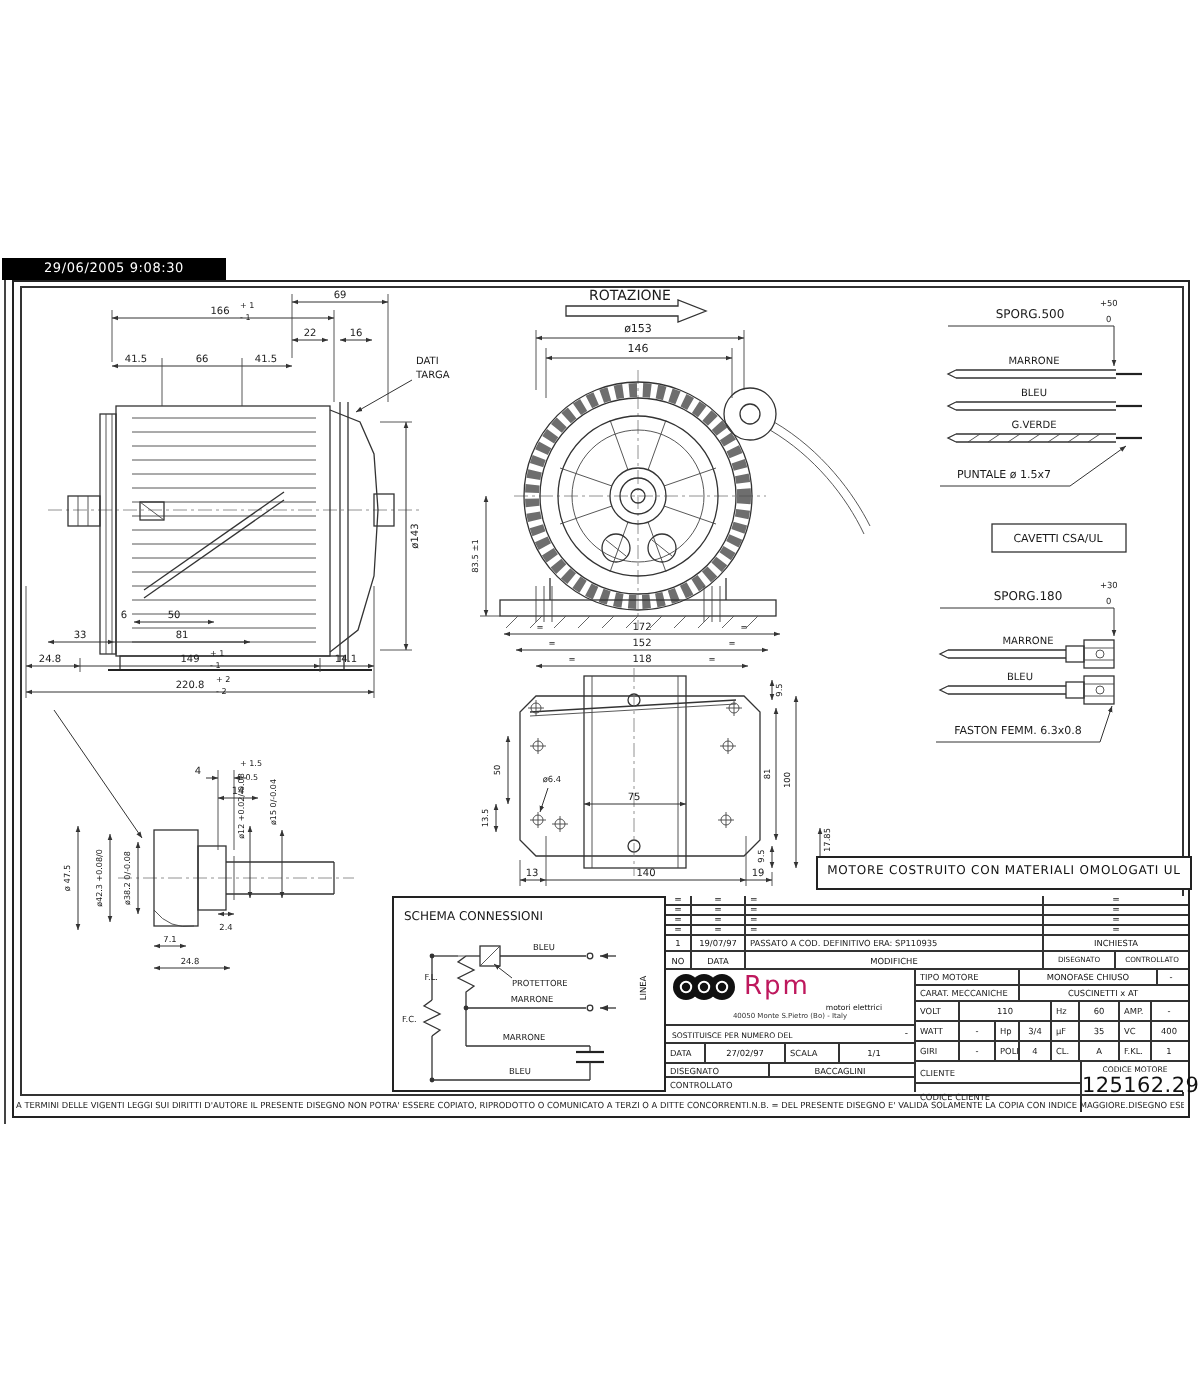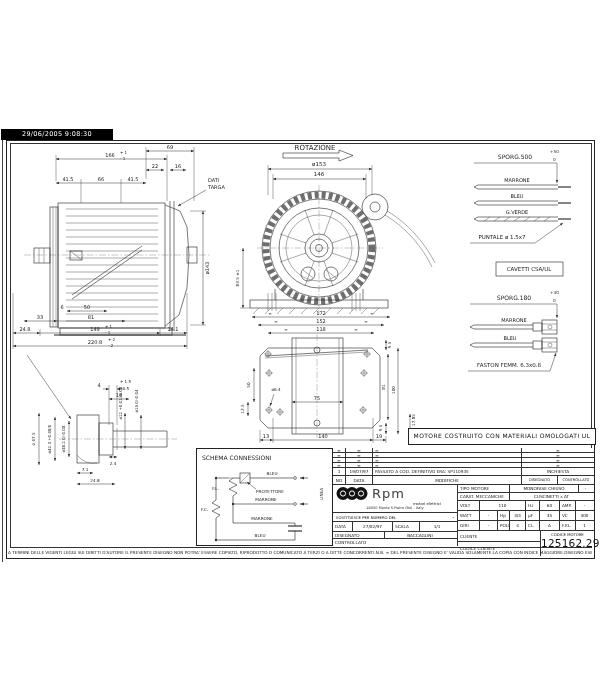--- a/index.html
+++ b/index.html
@@ -25,21 +25,21 @@
           font-size:6px;line-height:14px;text-align:center;letter-spacing:.4px;}
   
   #tblock{left:332px;top:448px;width:261px;height:98px;border-left:1px solid #222;background:#fff;font-size:4.2px;}
   .tr{display:flex;border-bottom:1px solid #333;box-sizing:border-box;}
   .tc{border-right:1px solid #333;box-sizing:border-box;overflow:hidden;white-space:nowrap;
       display:flex;align-items:center;justify-content:center;}
   .tc.last{border-right:none;}
   .tc.lab{justify-content:flex-start;padding-left:2px;color:#222;}
   .eqc{font-size:4.5px;}
   #bignum{font-size:10.5px;letter-spacing:.2px;font-family:"DejaVu Sans",sans-serif;color:#111;}
-  #rpmword{font-size:13px;letter-spacing:1px;color:#404040;line-height:13px;}
+  #rpmword{font-size:13px;letter-spacing:1px;color:#be185d;line-height:13px;}
   #footer{left:8px;top:548px;width:584px;height:9px;font-size:4.2px;color:#222;
           white-space:nowrap;overflow:hidden;display:flex;justify-content:space-between;line-height:9px;}
 </style>
 </head>
 <body>
 
 <div id="stage">
 
   <div id="edge-left" class="abs"></div>
   <div id="tsbar" class="abs">29/06/2005 9:08:30</div>

